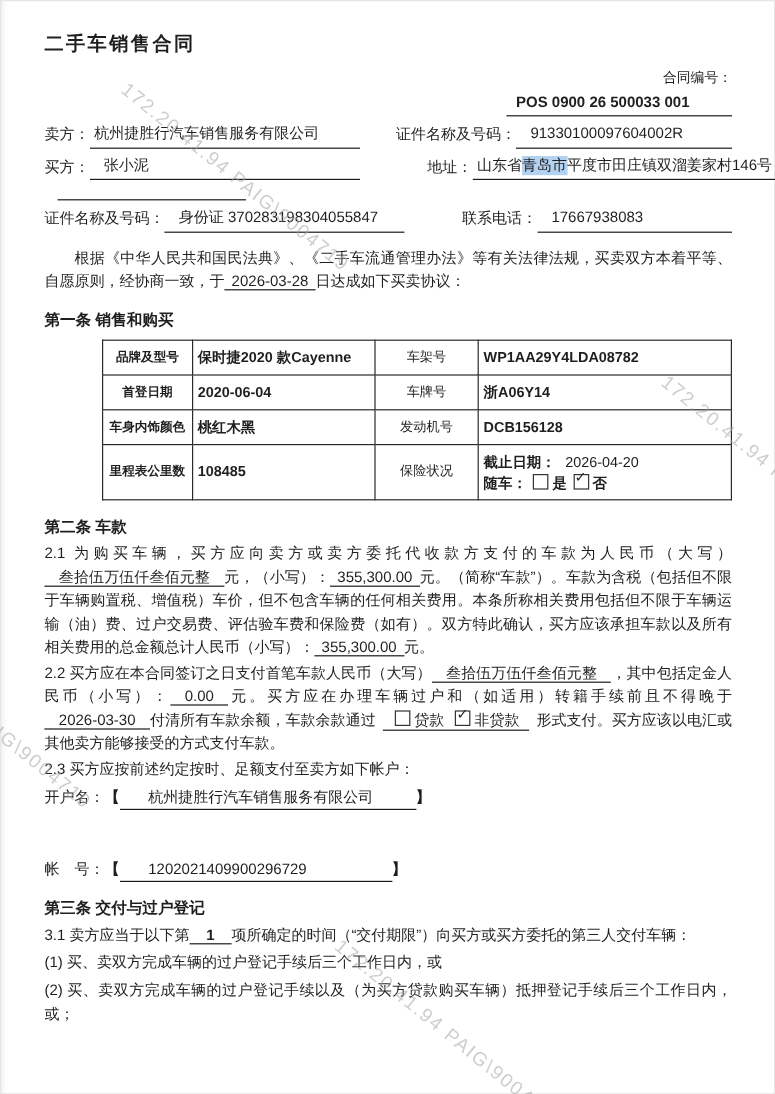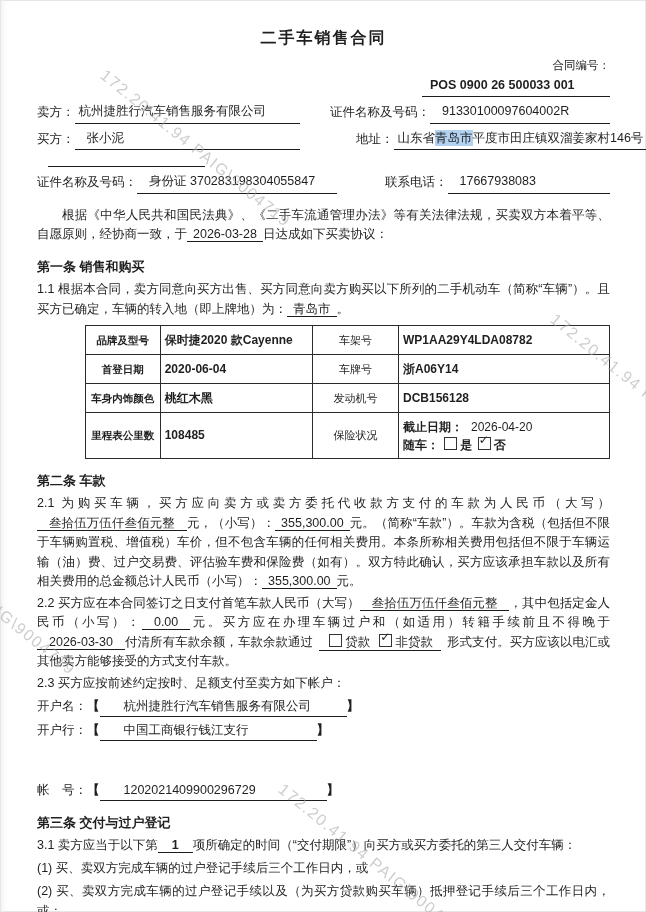--- a/index.html
+++ b/index.html
@@ -15,21 +15,21 @@
   .wm {
     position:absolute; white-space:nowrap; font-size:16px; letter-spacing:1.5px;
     font-weight:500; opacity:.55; transform:rotate(39deg); transform-origin:left top;
     pointer-events:none; z-index:5;
   }
   .wm1 { left:110px; top:64px; }
   .wm2 { left:560px; top:308px; }
   .wm3 { left:-105px; top:512px; }
   .wm4 { left:288px; top:778px; }
 
-  .title { text-align:center; font-size:16px; font-weight:bold; letter-spacing:2px; margin:2px 0 6px; }
+  .title { font-size:16px; font-weight:bold; letter-spacing:2px; margin:2px 0 6px; }
 
   .row { display:flex; align-items:flex-end; margin-top:5px; }
   .lbl { flex:none; padding-bottom:1px; }
   .b { font-weight:normal; }
   .field { border-bottom:1.2px solid #1c1c1c; padding:0 4px 1px 4px; white-space:nowrap; }
   .grow { flex:1; }
 
   .cno-row { justify-content:flex-end; margin-top:4px;flex-direction:column; }
   .cno-row .lbl { font-size:11.5px; }
   .cno { width:176px; font-weight:bold; padding-left:8px; }
@@ -124,21 +124,20 @@
     </div>
     <div class="pair pair-right3">
       <span class="lbl">联系电话：</span>
       <span class="field grow b pad12">17667938083</span>
     </div>
   </div>
 
   <p class="intro"><span>根据《中华人民共和国民法典》、《二手车流通管理办法》等有关法律法规，买卖双方本着平等、自愿原则，经协商一致，于</span><span class="u b">2026-03-28</span><span>日达成如下买卖协议：</span></p>
 
   <h2>第一条 销售和购买</h2>
-  <p><span>1.1 根据本合同，卖方同意向买方出售、买方同意向卖方购买以下所列的二手机动车（简称“车辆”）。且买方已确定，车辆的转入地（即上牌地）为：</span><span class="u b">青岛市</span><span>。</span></p>
 
   <table class="veh">
     <tbody>
         <tr class="r">
       <td class="hcell">品牌及型号</td>
       <td class="vcell">保时捷2020 款Cayenne</td>
       <td class="hcell2">车架号</td>
       <td class="vcell2">WP1AA29Y4LDA08782</td>
     </tr>
     <tr class="r">
@@ -174,23 +173,20 @@
   <p><span>2.1 为购买车辆，买方应向卖方或卖方委托代收款方支付的车款为人民币（大写）</span><span class="u b wide">叁拾伍万伍仟叁佰元整</span><span>元，（小写）：</span><span class="u b">355,300.00</span><span>元。（简称“车款”）。车款为含税（包括但不限于车辆购置税、增值税）车价，但不包含车辆的任何相关费用。本条所称相关费用包括但不限于车辆运输（油）费、过户交易费、评估验车费和保险费（如有）。双方特此确认，买方应该承担车款以及所有相关费用的总金额总计人民币（小写）：</span><span class="u b">355,300.00</span><span>元。</span></p>
 
   <p><span>2.2 买方应在本合同签订之日支付首笔车款人民币（大写）</span><span class="u b wide">叁拾伍万伍仟叁佰元整</span><span>，</span><span class="b">其中包括定金</span><span>人民币（小写）：</span><span class="u wide">0.00</span><span>元。买方应在办理车辆过户和（如适用）转籍手续前且不得晚于</span><span class="u wide">2026-03-30</span><span>付清所有车款余额，车款余款通过</span><span class="u-group"><span class="cb"></span><span>贷款</span>&nbsp;&nbsp;<span class="cb"><span class="tick">✓</span></span><span>非贷款</span></span><span>形式支付。买方应该以电汇或其他卖方能够接受的方式支付车款。</span></p>
 
   <p>2.3  买方应按前述约定按时、足额支付至卖方如下帐户：</p>
 
   <div class="acct-row">
     <span>开户名：</span><span class="bracket">【</span><span class="acct-field w1">杭州捷胜行汽车销售服务有限公司</span><span class="bracket">】</span>
   </div>
   <div class="acct-row">
-    <span>开户行：</span><span class="bracket">【</span><span class="acct-field w2">中国工商银行钱江支行</span><span class="bracket">】</span>
-  </div>
-  <div class="acct-row">
     <span>帐　号：</span><span class="bracket">【</span><span class="acct-field w3">1202021409900296729</span><span class="bracket">】</span>
   </div>
 
 
   <h2>第三条 交付与过户登记</h2>
 
   <p><span>3.1  卖方应当于以下第</span><span class="u num1">1</span><span>项所确定的时间（“交付期限”）向买方或买方委托的第三人交付车辆：</span></p>
 
   <p class="item">(1) 买、卖双方完成车辆的过户登记手续后三个工作日内，或</p>
   <p class="item">(2) 买、卖双方完成车辆的过户登记手续以及（为买方贷款购买车辆）抵押登记手续后三个工作日内，或；</p>

